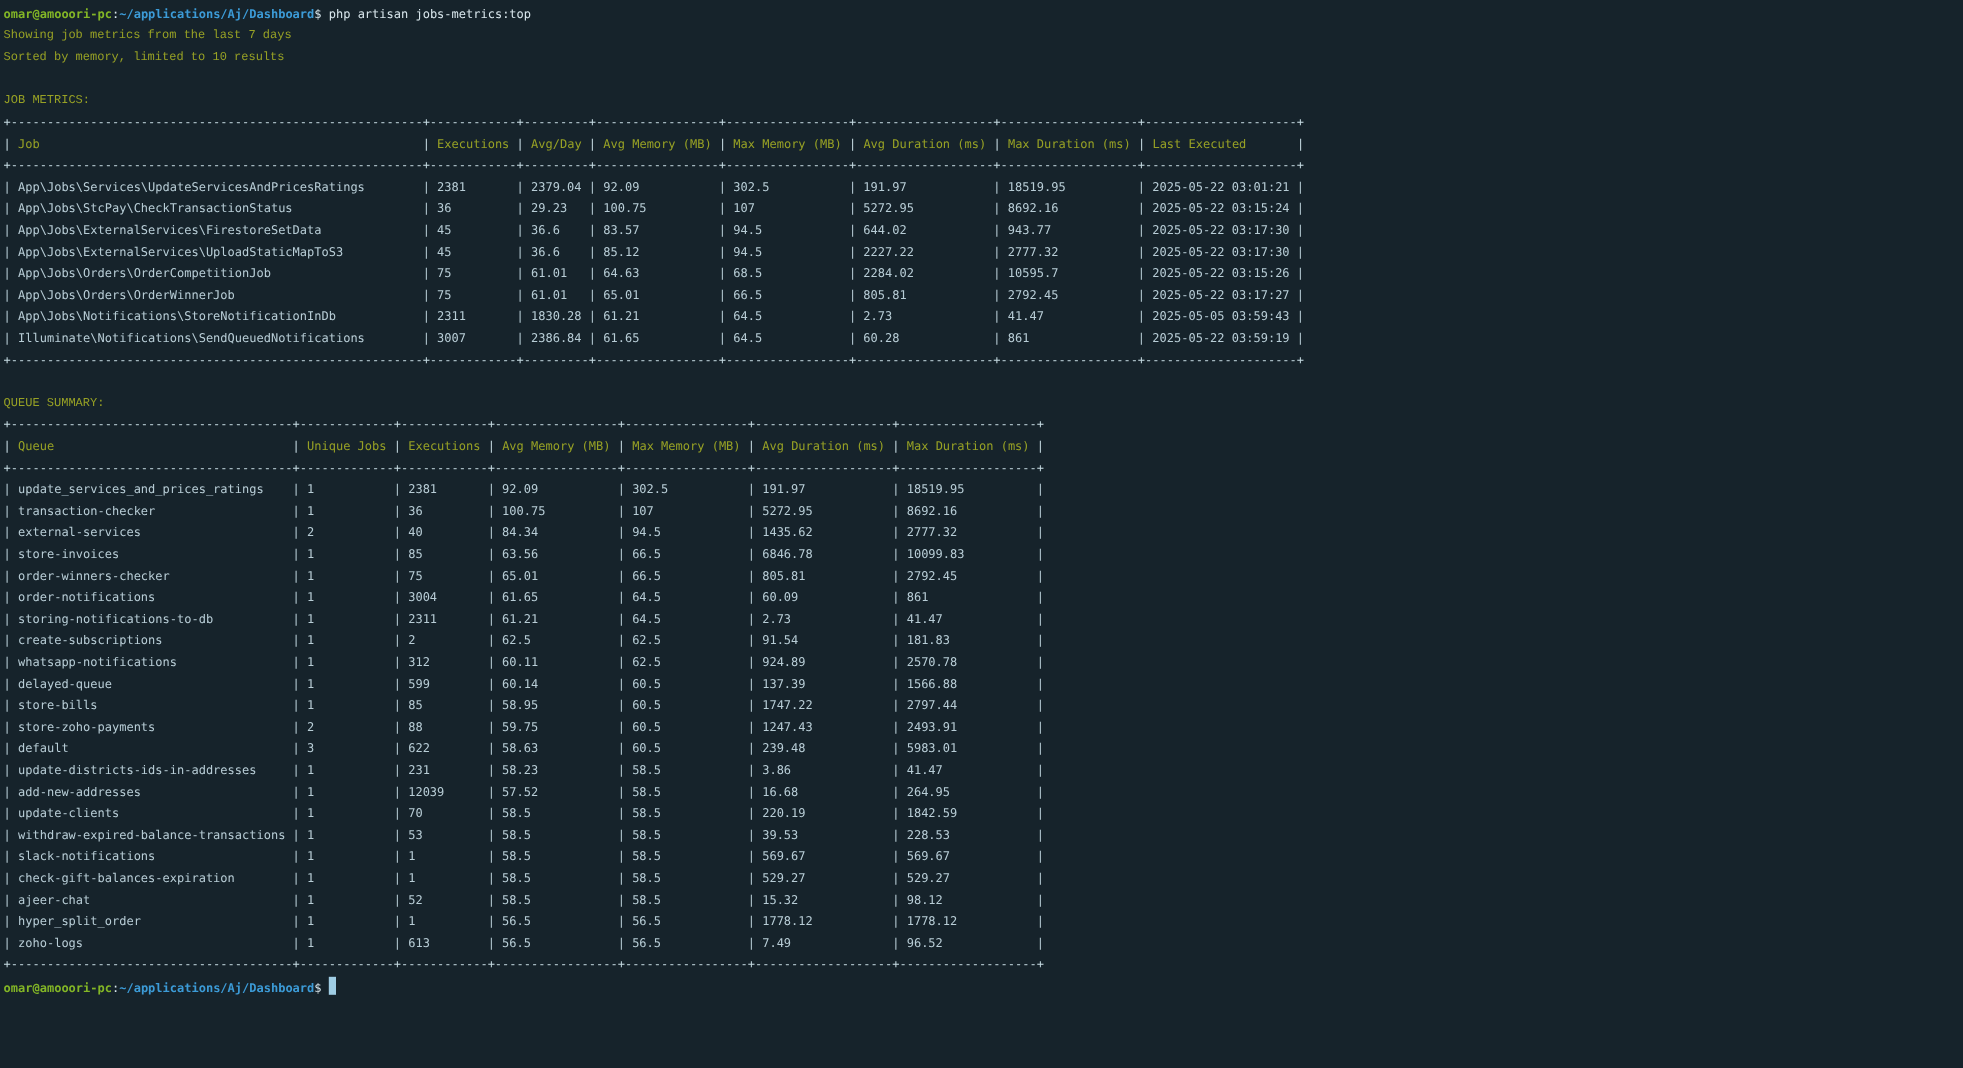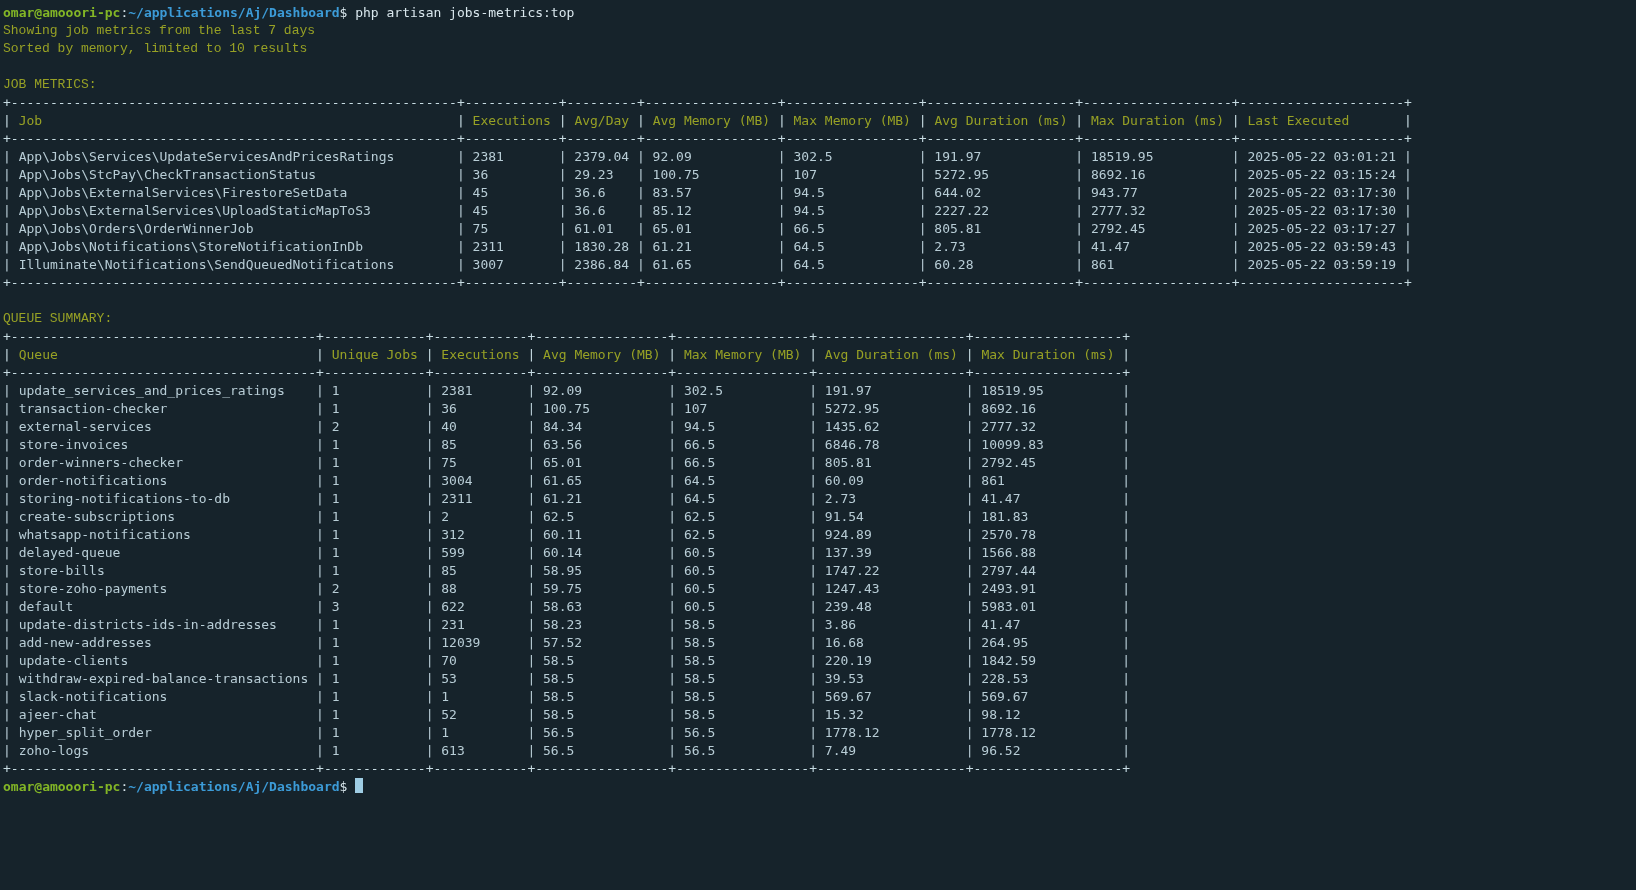--- a/index.html
+++ b/index.html
@@ -4,21 +4,21 @@
 <style>
   :root{
     --bg:#16232b; --text:#b8cdd6; --text-bright:#d9e7ed; --border:#c7dce3;
     --olive:#97a125; --green:#83b626; --blue:#3c9bd7; --cursor:#9fcde4;
   }
   html,body{margin:0;padding:0;background:var(--bg);}
   #screen{
     position:relative; width:1636px; height:890px; overflow:hidden;
     box-sizing:border-box; padding:4px 0 0 3px; background:var(--bg);
     font-family:"DejaVu Sans Mono","Liberation Mono",monospace;
-    font-size:13px; line-height:18px; font-variant-ligatures:none;
+    font-size:10px; line-height:18px; font-variant-ligatures:none;
   }
   .line{height:18px; white-space:pre;}
   .c-user{color:var(--green); font-weight:bold;}
   .c-path{color:var(--blue); font-weight:bold;}
   .c-text{color:var(--text-bright);}
   .c-cmd{color:var(--text-bright); padding-left:1ch;}
   .c-olive{color:var(--olive);font-family:Liberation Mono, monospace;}
   .t-border{color:var(--border);}
   .t-head{color:var(--olive);}
   .t-data{color:var(--text);}
@@ -38,22 +38,23 @@
   <div class="line c-olive">JOB METRICS:</div>
 
   <div>
       <div class="line"><span class="t-border">+---------------------------------------------------------+------------+---------+-----------------+-----------------+-------------------+-------------------+---------------------+</span></div>
       <div class="line"><span class="t-border">| </span><span class="t-head">Job                                                    </span><span class="t-border"> | </span><span class="t-head">Executions</span><span class="t-border"> | </span><span class="t-head">Avg/Day</span><span class="t-border"> | </span><span class="t-head">Avg Memory (MB)</span><span class="t-border"> | </span><span class="t-head">Max Memory (MB)</span><span class="t-border"> | </span><span class="t-head">Avg Duration (ms)</span><span class="t-border"> | </span><span class="t-head">Max Duration (ms)</span><span class="t-border"> | </span><span class="t-head">Last Executed      </span><span class="t-border"> |</span></div>
       <div class="line"><span class="t-border">+---------------------------------------------------------+------------+---------+-----------------+-----------------+-------------------+-------------------+---------------------+</span></div>
       <div class="line"><span class="t-data">| App\Jobs\Services\UpdateServicesAndPricesRatings        | 2381       | 2379.04 | 92.09           | 302.5           | 191.97            | 18519.95          | 2025-05-22 03:01:21 |</span></div>
       <div class="line"><span class="t-data">| App\Jobs\StcPay\CheckTransactionStatus                  | 36         | 29.23   | 100.75          | 107             | 5272.95           | 8692.16           | 2025-05-22 03:15:24 |</span></div>
       <div class="line"><span class="t-data">| App\Jobs\ExternalServices\FirestoreSetData              | 45         | 36.6    | 83.57           | 94.5            | 644.02            | 943.77            | 2025-05-22 03:17:30 |</span></div>
       <div class="line"><span class="t-data">| App\Jobs\ExternalServices\UploadStaticMapToS3           | 45         | 36.6    | 85.12           | 94.5            | 2227.22           | 2777.32           | 2025-05-22 03:17:30 |</span></div>
+      <div class="line"><span class="t-data">| App\Jobs\Orders\OrderCompetitionJob                     | 75         | 61.01   | 64.63           | 68.5            | 2284.02           | 10595.7           | 2025-05-22 03:15:26 |</span></div>
       <div class="line"><span class="t-data">| App\Jobs\Orders\OrderWinnerJob                          | 75         | 61.01   | 65.01           | 66.5            | 805.81            | 2792.45           | 2025-05-22 03:17:27 |</span></div>
-      <div class="line"><span class="t-data">| App\Jobs\Notifications\StoreNotificationInDb            | 2311       | 1830.28 | 61.21           | 64.5            | 2.73              | 41.47             | 2025-05-22 03:59:43 |</span></div>
+      <div class="line"><span class="t-data">| App\Jobs\Notifications\StoreNotificationInDb            | 2311       | 1830.28 | 61.21           | 64.5            | 2.73              | 41.47             | 2025-05-05 03:59:43 |</span></div>
       <div class="line"><span class="t-data">| Illuminate\Notifications\SendQueuedNotifications        | 3007       | 2386.84 | 61.65           | 64.5            | 60.28             | 861               | 2025-05-22 03:59:19 |</span></div>
       <div class="line"><span class="t-border">+---------------------------------------------------------+------------+---------+-----------------+-----------------+-------------------+-------------------+---------------------+</span></div>
     </div>
 
   <div class="line"></div>
   <div class="line c-olive">QUEUE SUMMARY:</div>
 
   <div>
       <div class="line"><span class="t-border">+---------------------------------------+-------------+------------+-----------------+-----------------+-------------------+-------------------+</span></div>
       <div class="line"><span class="t-border">| </span><span class="t-head">Queue                                </span><span class="t-border"> | </span><span class="t-head">Unique Jobs</span><span class="t-border"> | </span><span class="t-head">Executions</span><span class="t-border"> | </span><span class="t-head">Avg Memory (MB)</span><span class="t-border"> | </span><span class="t-head">Max Memory (MB)</span><span class="t-border"> | </span><span class="t-head">Avg Duration (ms)</span><span class="t-border"> | </span><span class="t-head">Max Duration (ms)</span><span class="t-border"> |</span></div>
@@ -69,20 +70,21 @@
       <div class="line"><span class="t-data">| whatsapp-notifications                | 1           | 312        | 60.11           | 62.5            | 924.89            | 2570.78           |</span></div>
       <div class="line"><span class="t-data">| delayed-queue                         | 1           | 599        | 60.14           | 60.5            | 137.39            | 1566.88           |</span></div>
       <div class="line"><span class="t-data">| store-bills                           | 1           | 85         | 58.95           | 60.5            | 1747.22           | 2797.44           |</span></div>
       <div class="line"><span class="t-data">| store-zoho-payments                   | 2           | 88         | 59.75           | 60.5            | 1247.43           | 2493.91           |</span></div>
       <div class="line"><span class="t-data">| default                               | 3           | 622        | 58.63           | 60.5            | 239.48            | 5983.01           |</span></div>
       <div class="line"><span class="t-data">| update-districts-ids-in-addresses     | 1           | 231        | 58.23           | 58.5            | 3.86              | 41.47             |</span></div>
       <div class="line"><span class="t-data">| add-new-addresses                     | 1           | 12039      | 57.52           | 58.5            | 16.68             | 264.95            |</span></div>
       <div class="line"><span class="t-data">| update-clients                        | 1           | 70         | 58.5            | 58.5            | 220.19            | 1842.59           |</span></div>
       <div class="line"><span class="t-data">| withdraw-expired-balance-transactions | 1           | 53         | 58.5            | 58.5            | 39.53             | 228.53            |</span></div>
       <div class="line"><span class="t-data">| slack-notifications                   | 1           | 1          | 58.5            | 58.5            | 569.67            | 569.67            |</span></div>
+      <div class="line"><span class="t-data">| check-gift-balances-expiration        | 1           | 1          | 58.5            | 58.5            | 529.27            | 529.27            |</span></div>
       <div class="line"><span class="t-data">| ajeer-chat                            | 1           | 52         | 58.5            | 58.5            | 15.32             | 98.12             |</span></div>
       <div class="line"><span class="t-data">| hyper_split_order                     | 1           | 1          | 56.5            | 56.5            | 1778.12           | 1778.12           |</span></div>
       <div class="line"><span class="t-data">| zoho-logs                             | 1           | 613        | 56.5            | 56.5            | 7.49              | 96.52             |</span></div>
       <div class="line"><span class="t-border">+---------------------------------------+-------------+------------+-----------------+-----------------+-------------------+-------------------+</span></div>
     </div>
 
   <div class="line"><span class="c-user">omar@amooori-pc</span><span class="c-text">:</span><span class="c-path">~/applications/Aj/Dashboard</span><span class="c-text">$</span><span class="cursor"></span></div>
 
 </div>
 

